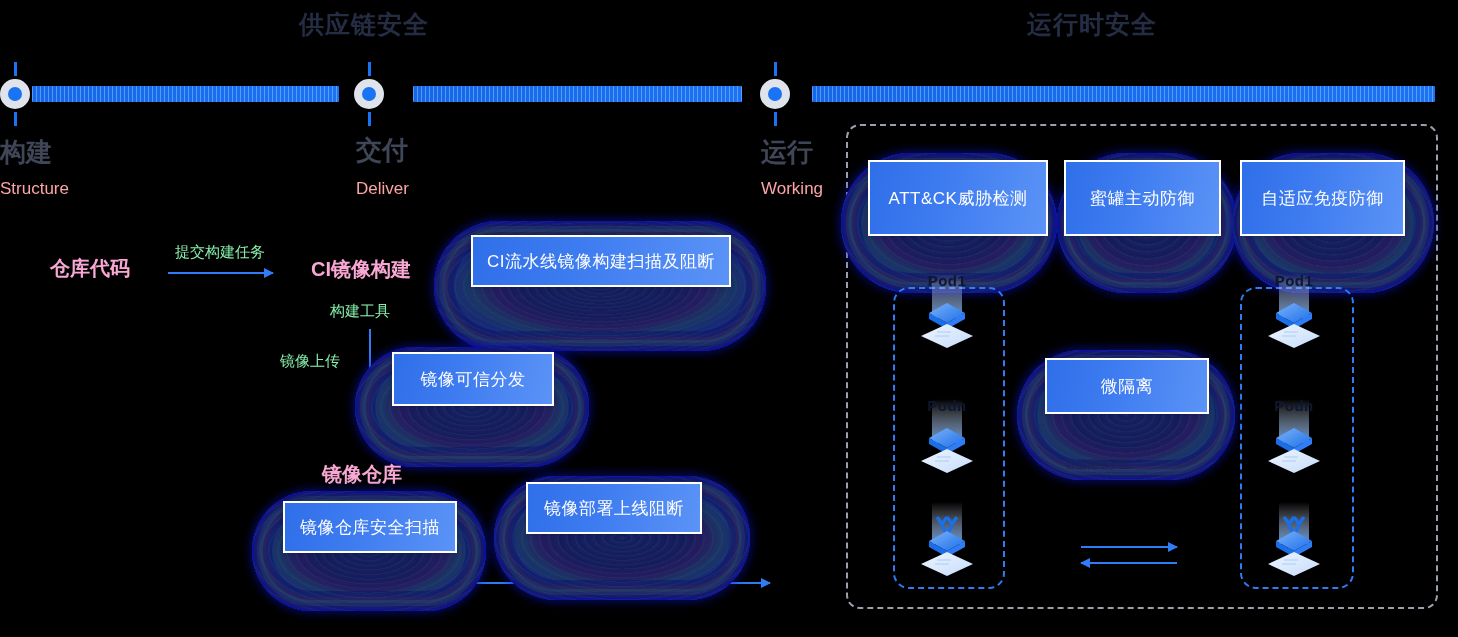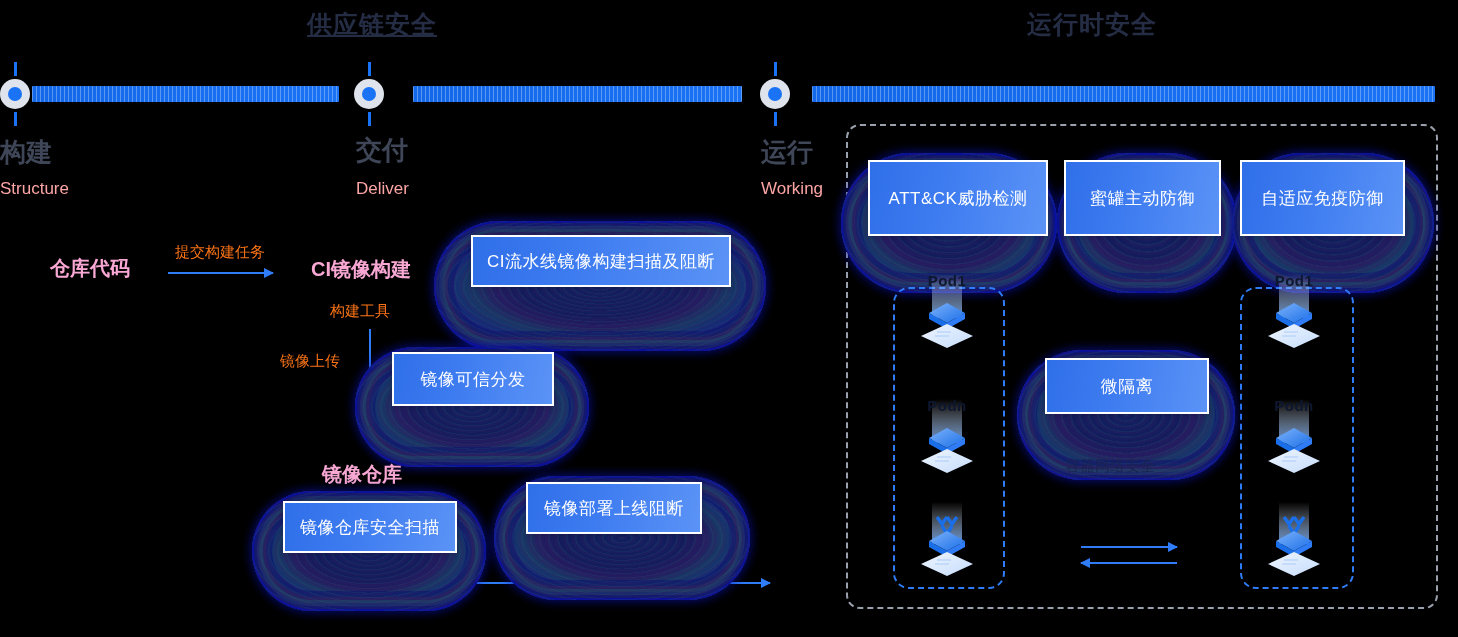--- a/index.html
+++ b/index.html
@@ -33,21 +33,21 @@
     display:flex;align-items:center;justify-content:center;
   }
   .tl-node i{display:block;width:14px;height:14px;border-radius:50%;background:#1a72f5;}
   .tl-tick{width:3px;background:#1a72f5;}
 
   .phase-label-cn{font-size:26px;font-weight:bold;color:#3e4657;line-height:1;white-space:nowrap;}
   .phase-label-en{font-size:17px;color:#fca5a5;line-height:1;white-space:nowrap;margin-top:7px;}
 
   
   .stage-title{font-size:20px;font-weight:bold;color:#f9a8d4;white-space:nowrap;}
-  .flow-label{font-size:15px;color:#f97316;white-space:nowrap;}
+  .flow-label{font-size:15px;color:#86efac;white-space:nowrap;}
 
   
   .arrow-h{height:2px;background:#2f7cf6;position:relative;}
   .arrow-h:after{
     content:"";position:absolute;right:-1px;top:-4px;
     border-left:10px solid #2f7cf6;border-top:5px solid transparent;border-bottom:5px solid transparent;
   }
   .arrow-h.rev:after{display:none;}
   .arrow-h.rev:before{
     content:"";position:absolute;left:-1px;top:-4px;
@@ -106,27 +106,27 @@
 
   
   .pod{position:absolute;width:80px;}
   .pod-label{
     position:absolute;left:0;right:0;top:0;text-align:center;
     font-size:15px;color:#0d1730;font-weight:bold;letter-spacing:.5px;
   }
   .pod svg{display:block;margin:0 auto;}
 
   .faint-label{
-    font-size:15px;color:#1b2450;white-space:nowrap;opacity:.95;
+    font-size:11px;color:#1b2450;white-space:nowrap;opacity:.95;
   }
 </style>
 </head>
 <body>
 
-<div class="abs phase-title" style="left:307px;top:8px;text-decoration:underline;">供应链安全</div>
+<div class="abs phase-title" style="left:299px;top:8px;">供应链安全</div>
 <div class="abs phase-title" style="left:1027px;top:8px;">运行时安全</div>
 
 <div class="abs" style="left:0;top:60px;width:1458px;height:140px;">
 
   <div class="abs tl-bar striped" style="left:32px;top:26px;width:307px;"></div>
   <div class="abs tl-bar striped" style="left:413px;top:26px;width:329px;"></div>
   <div class="abs tl-bar striped" style="left:812px;top:26px;width:623px;"></div>
 
   <div class="abs tl-tick" style="left:14px;top:2px;height:14px;"></div>
   <div class="abs tl-node" style="left:0px;top:19px;">

